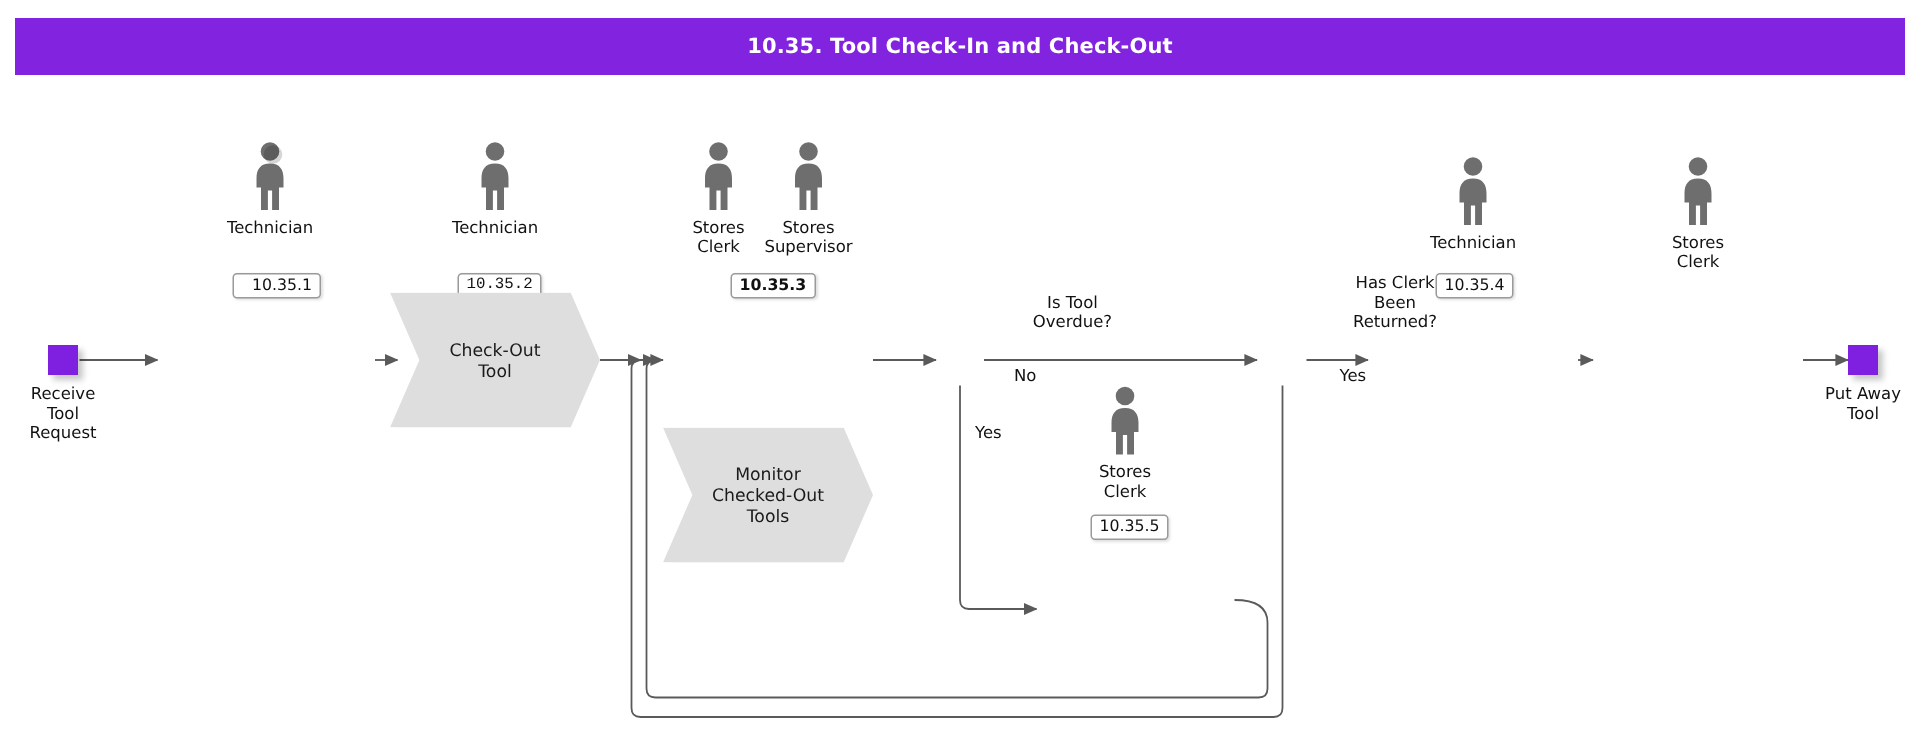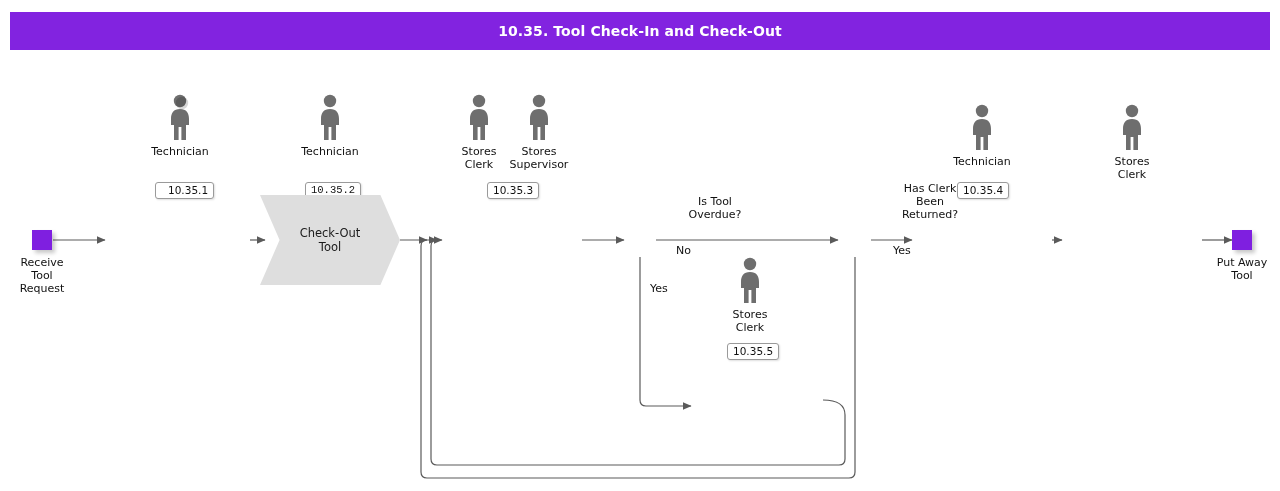--- a/index.html
+++ b/index.html
@@ -162,21 +162,31 @@
         <circle cx="13" cy="7" r="6.2"></circle>
         <path d="M13,15 C6.5,15 4,19 4,25 L4,31 L7,31 L7,46 L11.6,46 L11.6,33 L14.4,33 L14.4,46 L19,46 L19,31 L22,31 L22,25 C22,19 19.5,15 13,15 Z"></path>
       </g>
     </svg>
     <div class="nm">
       <div>Stores</div>
       <div>Supervisor</div>
     </div>
   </div>
 
-  <div class="badge" style="left:487px;top:182px;">10.35.3</div>
+  <div class="badge" style="left:487px;top:182px;font-weight:bold;">10.35.3</div>
+  <div class="node chev" style="left:442px;top:195px;">
+    <div class="shape"></div>
+    <div class="txt">
+      <div>
+        <div>Monitor</div>
+        <div>Checked-Out</div>
+        <div>Tools</div>
+      </div>
+    </div>
+  </div>
 
   <div class="gw-lbl" style="left:640px;top:195px;">
     <div>Is Tool</div>
     <div>Overdue?</div>
   </div>
 
   <div class="elbl" style="left:676px;top:244px;">No</div>
   <div class="elbl" style="left:650px;top:282px;">Yes</div>
 
   <div class="actor" style="left:715px;top:257px;">

